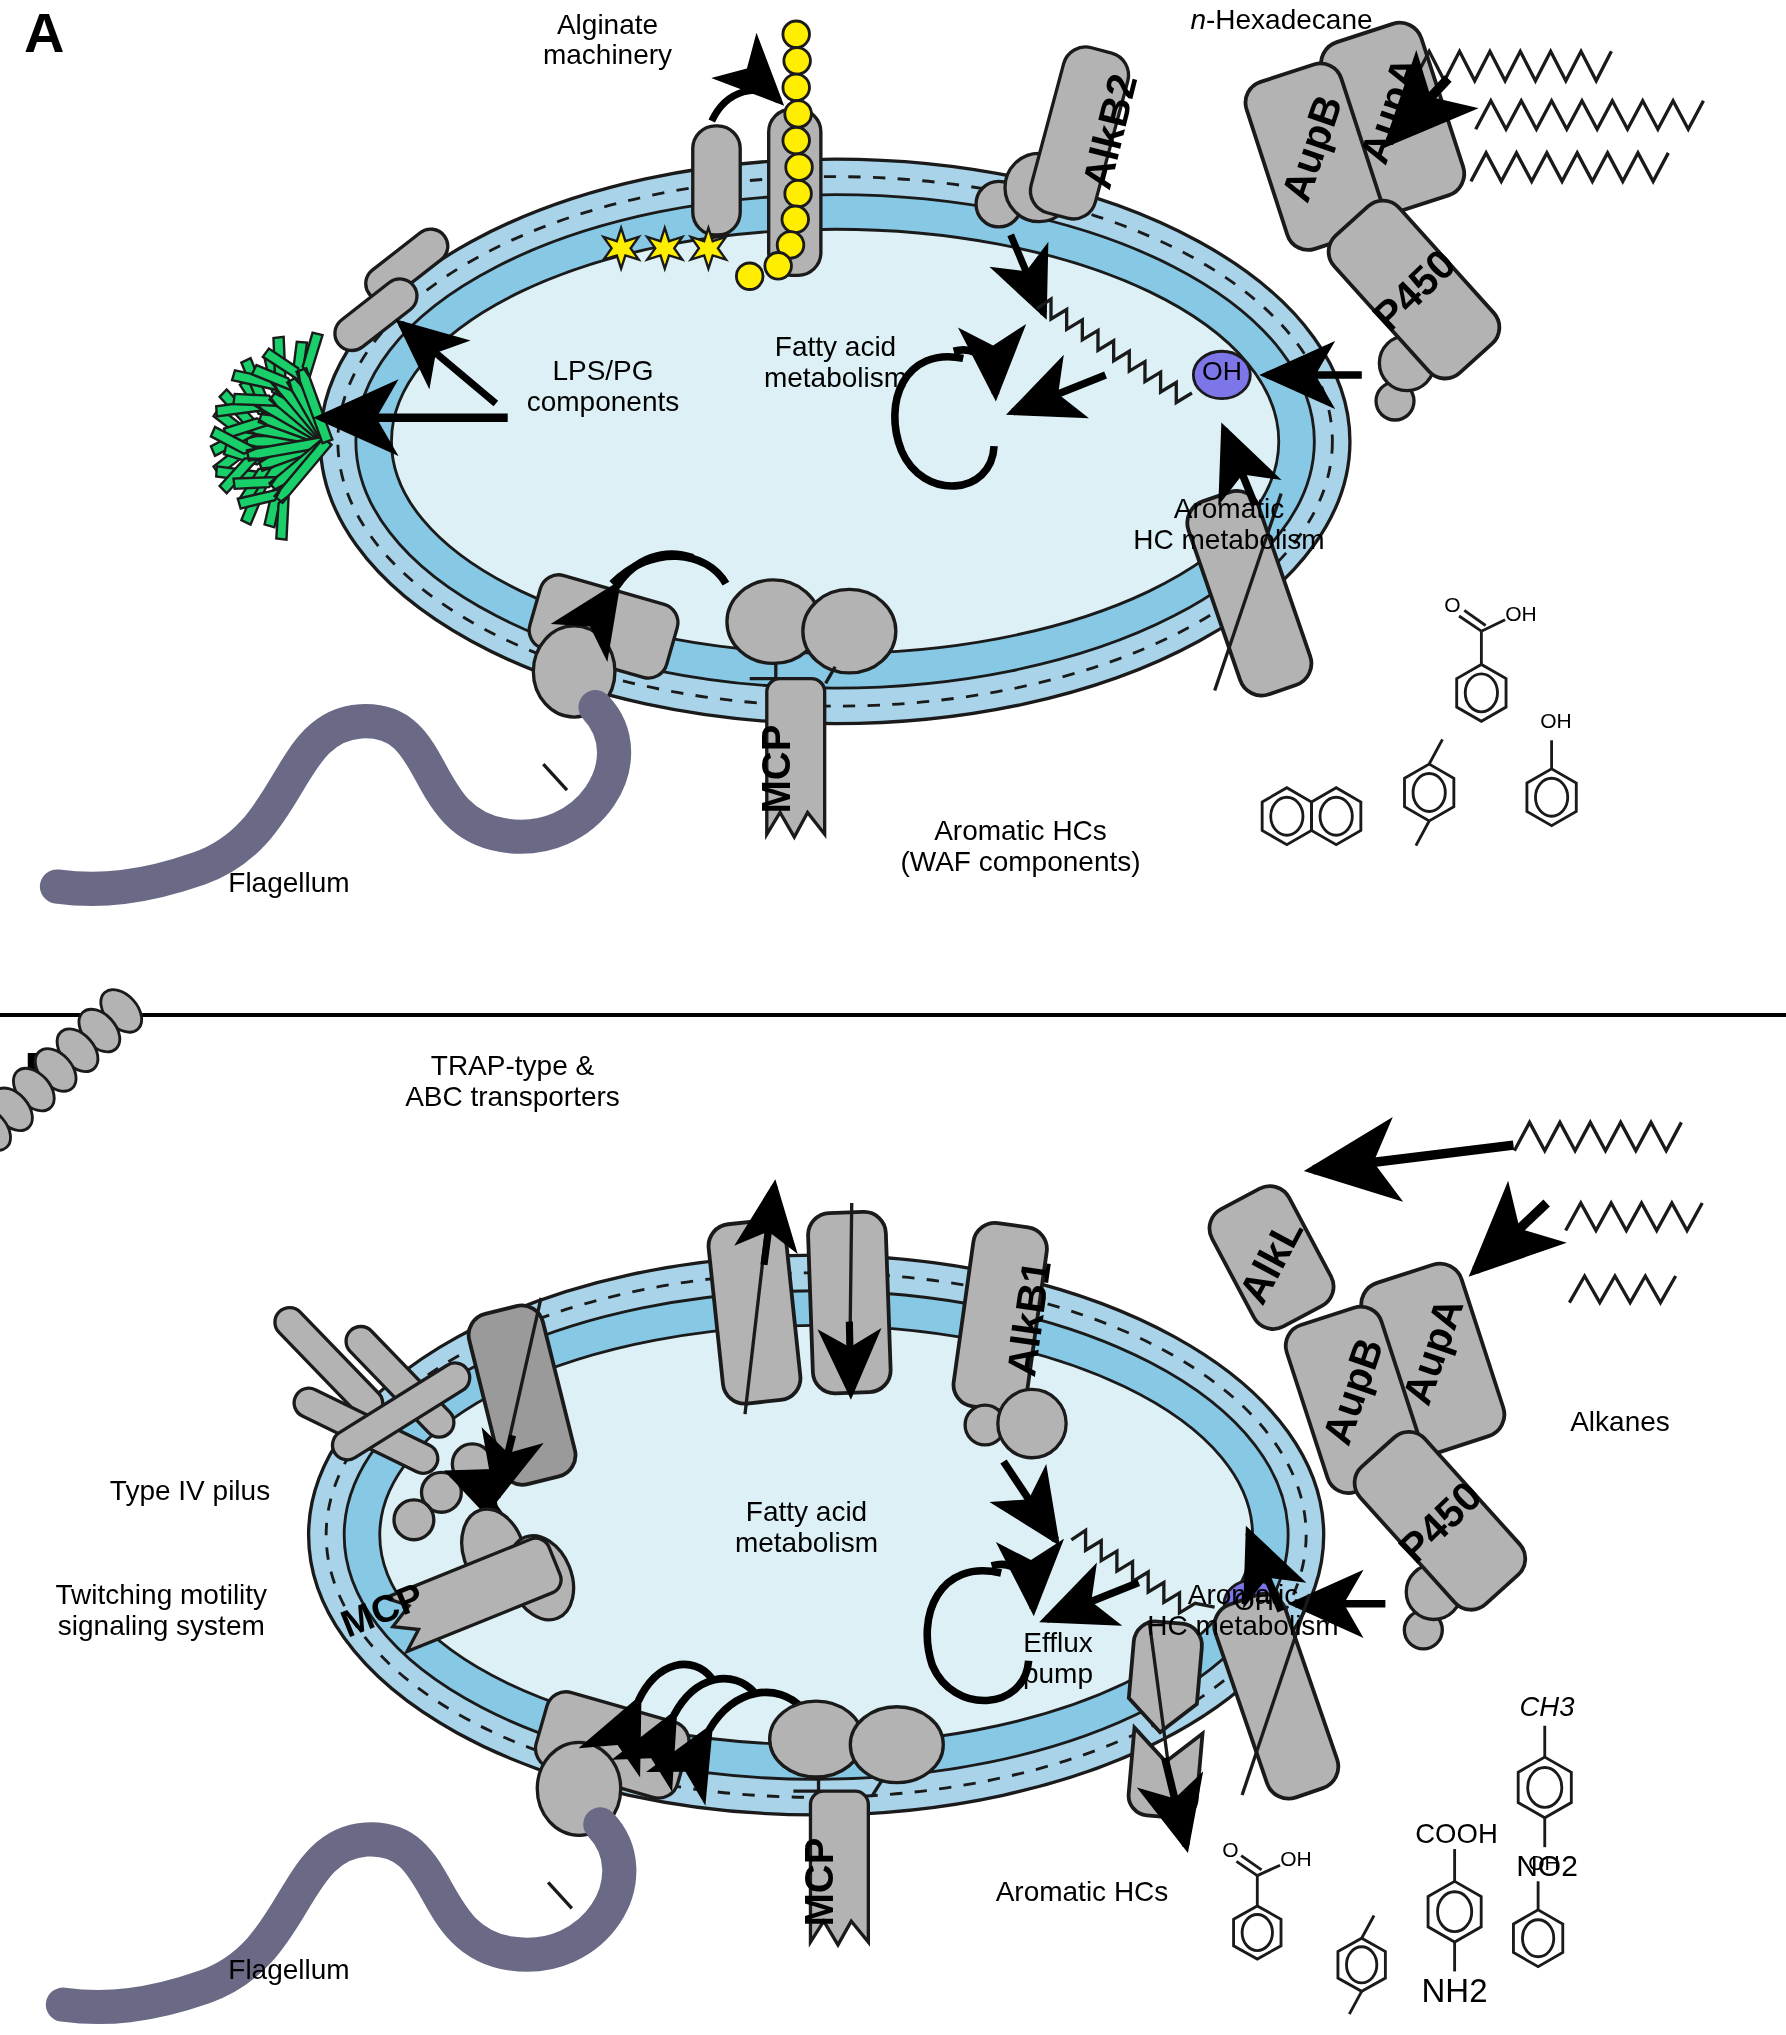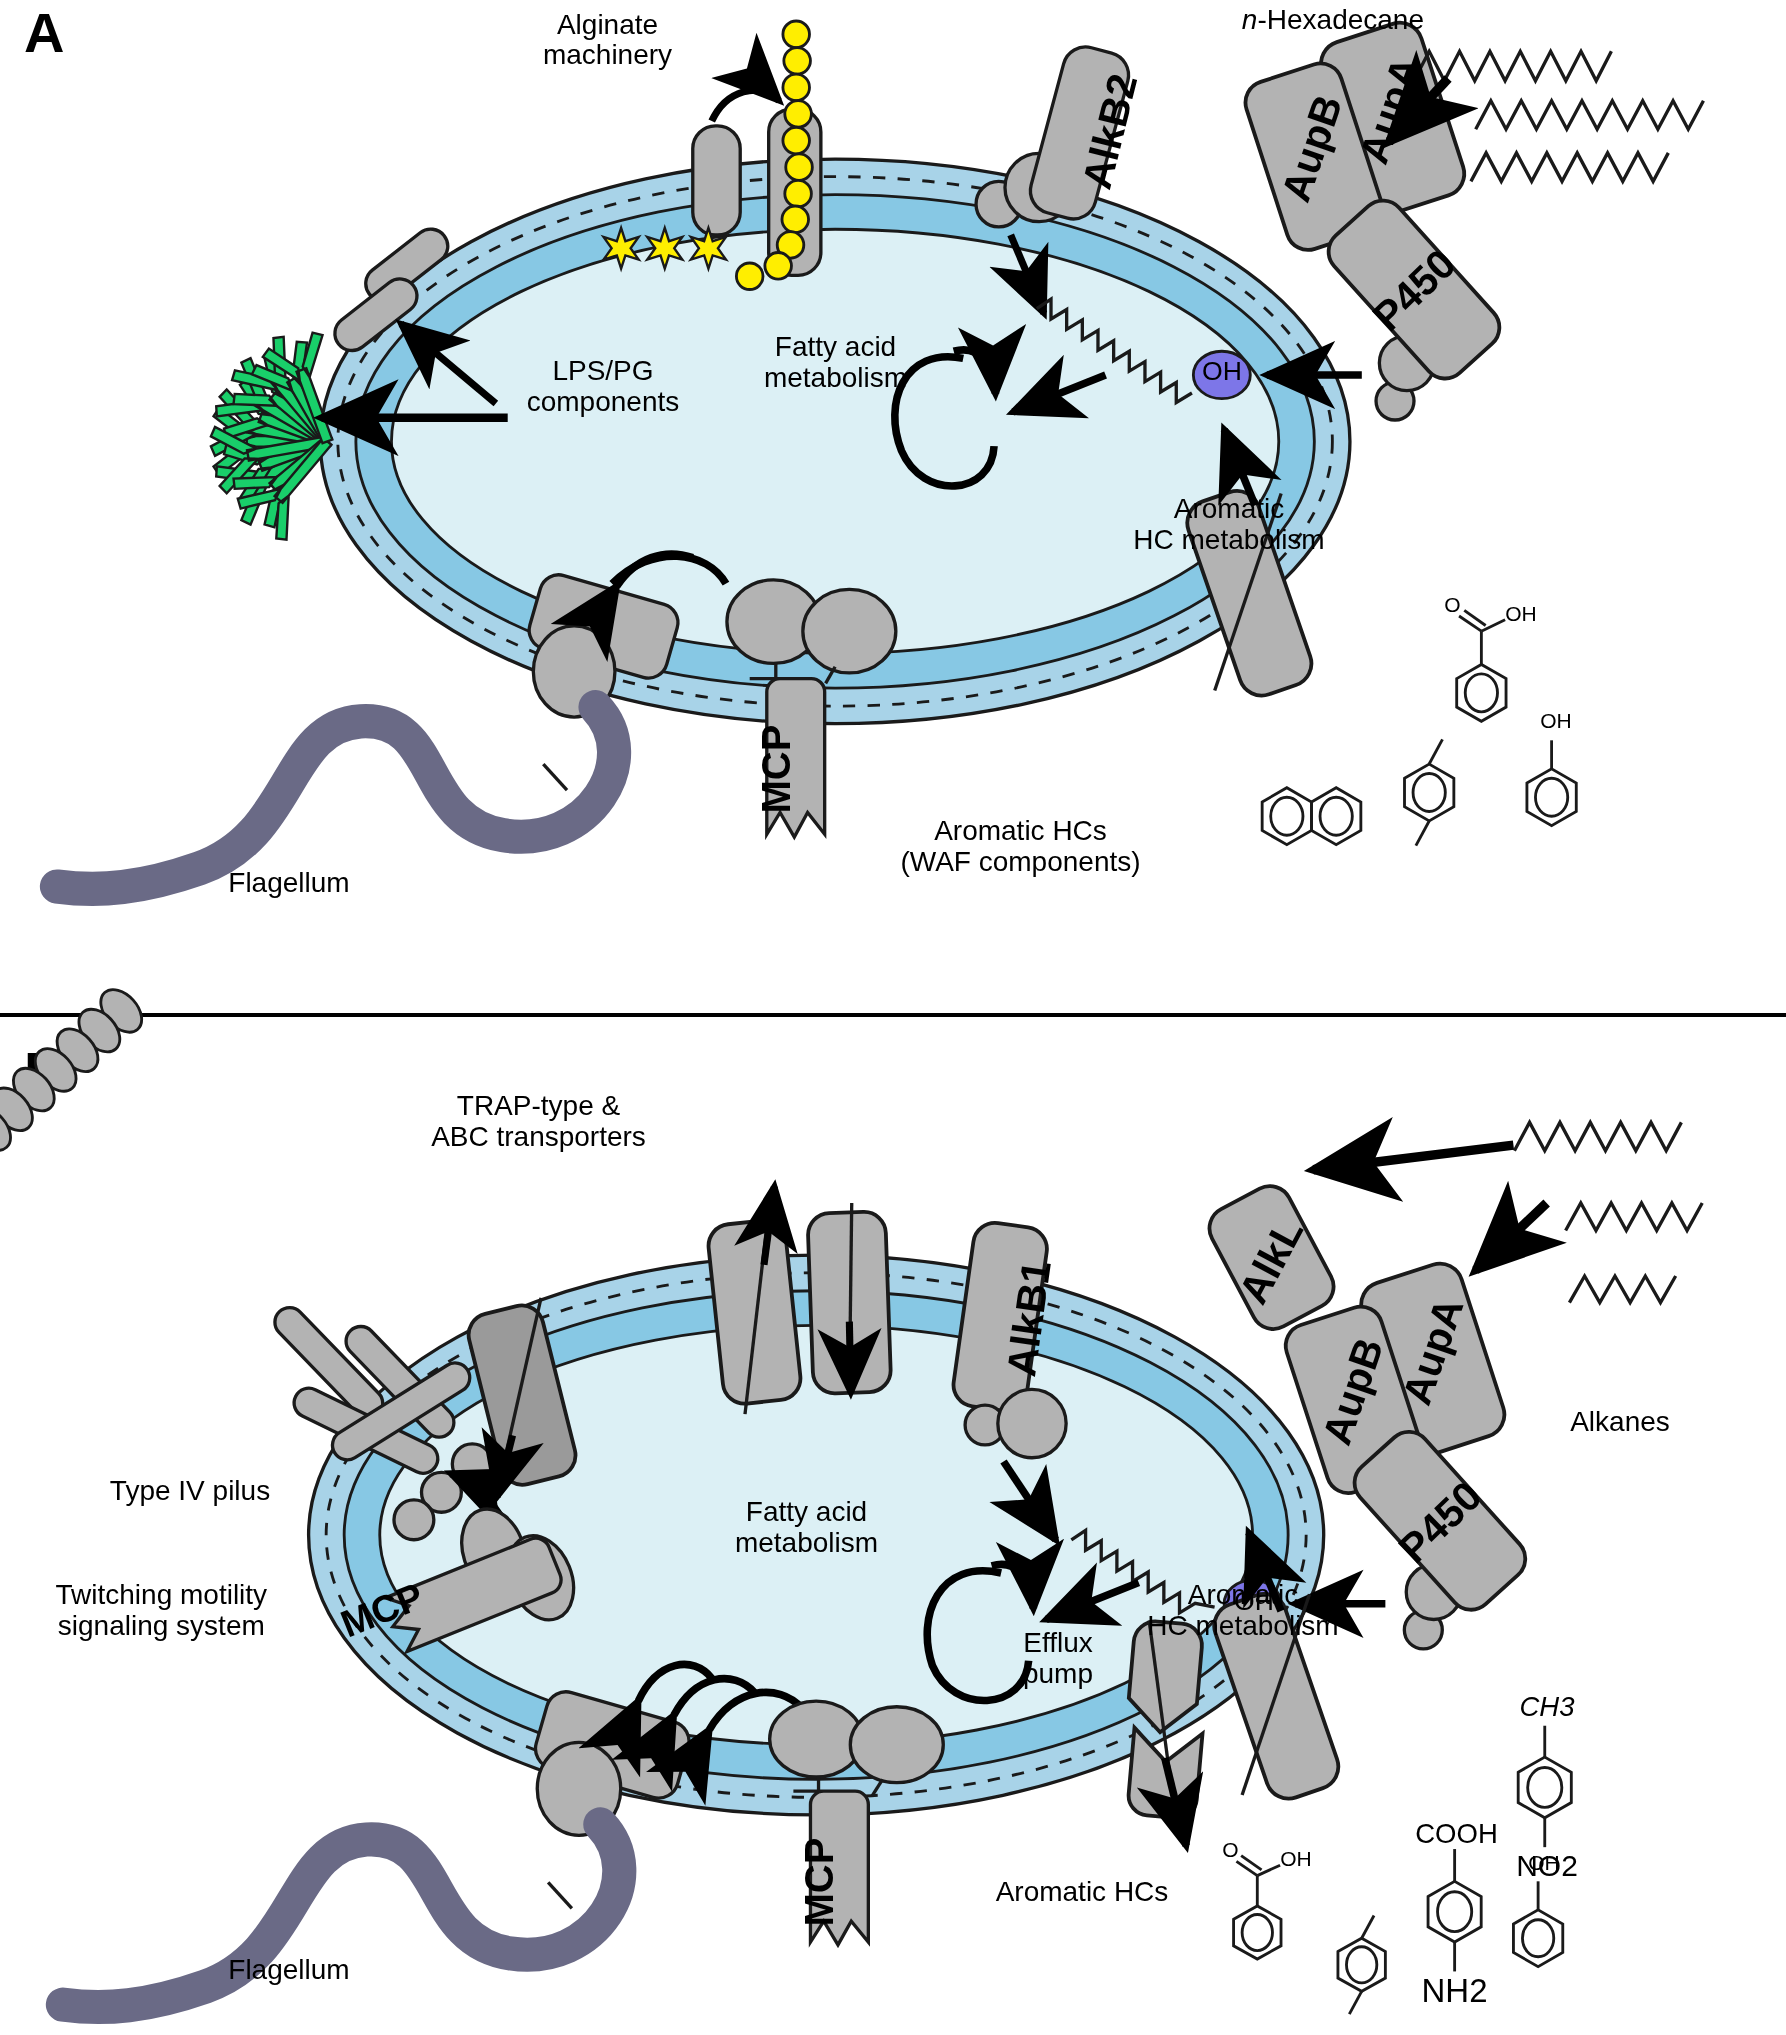--- a/index.html
+++ b/index.html
@@ -209,21 +209,21 @@
       </g>
 
       <polyline fill="none" stroke="#1a1a1a" stroke-width="7" points="2980,170 3012,108 3044,170 3076,108 3108,170 3140,108 3172,170 3204,108 3236,170 3268,108 3300,170 3332,108 3364,170 3396,108"></polyline>
       <polyline fill="none" stroke="#1a1a1a" stroke-width="7" points="3110,272 3142,212 3174,272 3206,212 3238,272 3270,212 3302,272 3334,212 3366,272 3398,212 3430,272 3462,212 3494,272 3526,212 3558,272 3590,212"></polyline>
       <polyline fill="none" stroke="#1a1a1a" stroke-width="7" points="3100,382 3132,322 3164,382 3196,322 3228,382 3260,322 3292,382 3324,322 3356,382 3388,322 3420,382 3452,322 3484,382 3516,322"></polyline>
       <path d="M3052,165 L2928,298" stroke="#000" stroke-width="20" fill="none" marker-end="url(#arrAs)"></path>
     </svg>
 
     <div class="lbl" style="left:484px;top:9.5px;width:247px;">Alginate
 machinery</div>
-    <div class="lbl" style="left:1139px;top:4.7px;width:285px;text-align:right;"><span class="ital">n</span><span>-Hexadecane</span></div>
+    <div class="lbl" style="left:1139px;top:4.7px;width:285px;"><span class="ital">n</span><span>-Hexadecane</span></div>
     <div class="lbl" style="left:489px;top:356px;width:228px;">LPS/PG
 components</div>
     <div class="lbl" style="left:712px;top:332px;width:247px;">Fatty acid
 metabolism</div>
     <div class="lbl" style="left:1082px;top:494px;width:294px;">Aromatic
 HC metabolism</div>
     <div class="lbl" style="left:845px;top:816px;width:351px;">Aromatic HCs
 (WAF components)</div>
     <div class="lbl" style="left:180px;top:868px;width:218px;">Flagellum</div>
 
@@ -423,21 +423,21 @@
         <line x1="3242" y1="1880" x2="3242" y2="1820"></line>
       </g>
 
       <polyline fill="none" stroke="#1a1a1a" stroke-width="7" points="3192,280 3224,220 3256,280 3288,220 3320,280 3352,220 3384,280 3416,220 3448,280 3480,220 3512,280 3544,220"></polyline>
       <polyline fill="none" stroke="#1a1a1a" stroke-width="7" points="3300,448 3332,390 3364,448 3396,390 3428,448 3460,390 3492,448 3524,390 3556,448 3588,390"></polyline>
       <polyline fill="none" stroke="#1a1a1a" stroke-width="7" points="3308,600 3340,544 3372,600 3404,544 3436,600 3468,544 3500,600 3532,544"></polyline>
       <path d="M3190,268 L2768,320" stroke="#000" stroke-width="20" fill="none" marker-end="url(#arrBs)"></path>
       <path d="M3260,390 L3110,532" stroke="#000" stroke-width="20" fill="none" marker-end="url(#arrBs)"></path>
     </svg>
 
-    <div class="lbl" style="left:382px;top:33px;width:313px;margin-top:40px;">TRAP-type &amp;
+    <div class="lbl" style="left:356px;top:33px;width:313px;">TRAP-type &amp;
 ABC transporters</div>
     <div class="lbl" style="left:57px;top:458px;width:266px;">Type IV pilus</div>
     <div class="lbl" style="left:-4.7px;top:562px;width:332px;">Twitching motility
 signaling system</div>
     <div class="lbl" style="left:683px;top:479px;width:247px;">Fatty acid
 metabolism</div>
     <div class="lbl" style="left:1096px;top:562px;width:294px;">Aromatic
 HC metabolism</div>
     <div class="lbl" style="left:968px;top:610px;width:180px;">Efflux
 pump</div>

